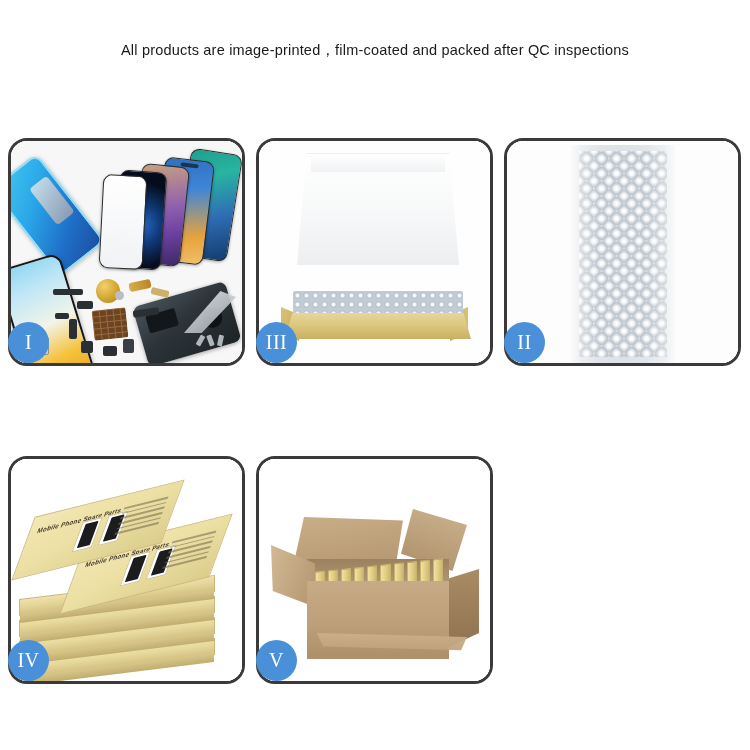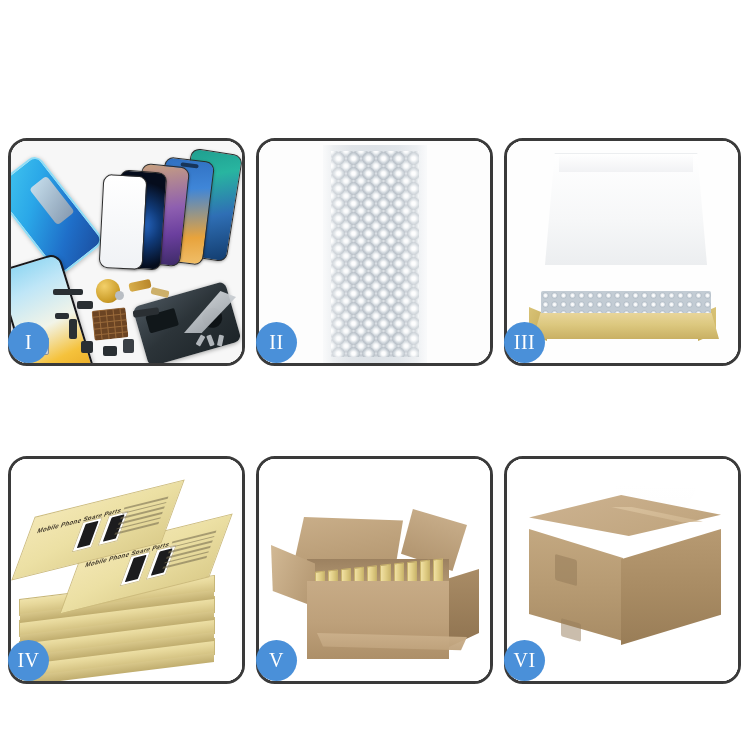--- a/index.html
+++ b/index.html
@@ -394,20 +394,21 @@
     background: linear-gradient(180deg, rgba(255,255,255,.8), rgba(240,240,240,.1));
     clip-path: polygon(10% 0%, 100% 12%, 86% 100%, 0% 70%);
   }
 </style>
 </head>
 <body>
 
 <div class="page">
 
   <div class="header">
+    <div class="subtitle">All products are image-printed，film-coated and packed after QC inspections</div>
   </div>
 
   <div class="grid">
 
     <div class="panel">
       <div class="panel-inner">
         <div class="p1-bg"></div>
 
         <div class="screen-protector"></div>
 
@@ -445,43 +446,43 @@
           <span></span>
             <span></span>
             <span></span>
         </div>
       </div>
       <div class="badge">I</div>
     </div>
 
     <div class="panel">
       <div class="panel-inner">
-        <div class="p2-bg"></div>
-        <div class="bubble-pouch">
-          <div class="bubble-field"></div>
-          <div class="pouch-sheen"></div>
-        </div>
-      </div>
-      <div class="badge">II</div>
-    </div>
-
-    <div class="panel">
-      <div class="panel-inner">
         <div class="p3-bg"></div>
         <div class="mailer-lid"></div>
         <div class="mailer-flapL"></div>
         <div class="mailer-flapR"></div>
         <div class="mailer-wrap"></div>
         <div class="mailer-base"></div>
       </div>
       <div class="badge">III</div>
     </div>
 
     <div class="panel">
       <div class="panel-inner">
+        <div class="p2-bg"></div>
+        <div class="bubble-pouch">
+          <div class="bubble-field"></div>
+          <div class="pouch-sheen"></div>
+        </div>
+      </div>
+      <div class="badge">II</div>
+    </div>
+
+    <div class="panel">
+      <div class="panel-inner">
         <div class="p4-bg"></div>
         <div class="box-stack">
 
           <div class="slab sD">
               <span class="slab-side"></span>
             </div>
           <div class="slab sC">
               <span class="slab-side"></span>
             </div>
           <div class="slab sB">
@@ -553,30 +554,15 @@
           </div>
           <div class="co-flapLeft"></div>
           <div class="co-front"></div>
           <div class="co-side"></div>
           <div class="co-flapFront"></div>
         </div>
       </div>
       <div class="badge">V</div>
     </div>
 
-    <div class="panel">
-      <div class="panel-inner">
-        <div class="p6-bg"></div>
-        <div class="carton-sealed">
-          <div class="cs-gloss"></div>
-          <div class="cs-top"></div>
-          <div class="cs-tape"></div>
-          <div class="cs-left"></div>
-          <div class="cs-right"></div>
-          <div class="cs-tab1"></div>
-          <div class="cs-tab2"></div>
-        </div>
-      </div>
-      <div class="badge">VI</div>
-    </div>
 
   </div>
 </div>
 
 </body></html>

